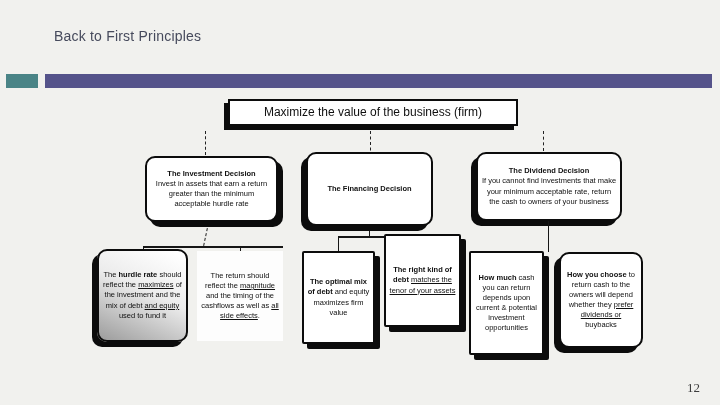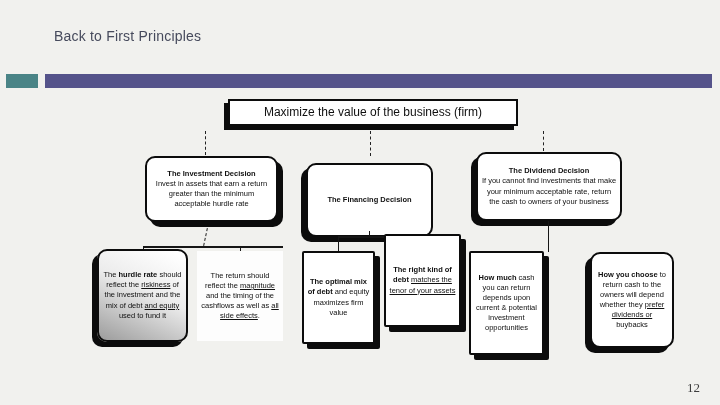--- a/index.html
+++ b/index.html
@@ -19,29 +19,29 @@
     position:absolute;background:#fff;border:2px solid #0c0c0c;color:#101010;
     font-size:7.5px;line-height:1.34;text-align:center;box-sizing:border-box;
     display:flex;align-items:center;justify-content:center;padding:2px 3px;
   }
   .rounded{border-radius:10px;}
   .sq{border-radius:2px;}
   .shadow-r{box-shadow:5px 5px 0 0 #0c0c0c;}
   .shadow-l{box-shadow:-5px 5px 0 0 #0c0c0c;}
   #box-root{left:228px;top:99px;width:290px;height:27px;font-size:12px;box-shadow:-4px 4px 0 0 #0c0c0c;}
   #box-investment{left:145px;top:156px;width:133px;height:66px;}
-  #box-financing{left:306px;top:163px;width:127px;height:74px;text-align:right;}
+  #box-financing{left:306px;top:152px;width:127px;height:74px;text-align:right;}
   #box-dividend{left:476px;top:152px;width:146px;height:69px;}
   #box-hurdle{left:97px;top:249px;width:91px;height:93px;
     background:linear-gradient(205deg,#ffffff 5%,#ececec 45%,#9c9c9c 100%);}
   #box-return{left:197px;top:251px;width:86px;height:90px;border:none;background:#fdfdfd;}
   #box-optimal{left:302px;top:251px;width:73px;height:93px;}
   #box-rightkind{left:384px;top:234px;width:77px;height:93px;}
   #box-howmuch{left:469px;top:251px;width:75px;height:104px;}
-  #box-howchoose{left:590px;top:252px;width:84px;height:96px;}
+  #box-howchoose{left:559px;top:252px;width:84px;height:96px;}
   
   .vline{position:absolute;width:0;border-left:1.5px solid #161616;}
   .vdash{position:absolute;width:0;border-left:1.5px dashed #222;}
   .hline{position:absolute;height:1.5px;background:#161616;}
   #c-root-inv{left:205px;top:131px;height:24px;}
   #c-root-fin{left:370px;top:131px;height:25px;}
   #c-root-div{left:543px;top:131px;height:20px;}
   #c-inv-stub{left:205px;top:228px;height:18px;transform:rotate(12deg);}
   #c-inv-h{left:143px;top:246px;width:140px;}
   #c-inv-d1{left:143px;top:246px;height:6px;}
@@ -90,21 +90,21 @@
     <div class="hline" id="c-inv-h"></div>
     <div class="vline" id="c-inv-d1"></div>
     <div class="vline" id="c-inv-d2"></div>
     <div class="vline" id="c-fin-stub"></div>
     <div class="hline" id="c-fin-h"></div>
     <div class="vline" id="c-fin-d1"></div>
     <div class="vline" id="c-fin-d2"></div>
     <div class="vline" id="c-div-stub"></div>
 
     <div class="box rounded shadow-l" id="box-hurdle">
-        <span><span>The </span><span style="font-weight: bold;">hurdle rate</span><span> should reflect the </span><span style="text-decoration: underline;">riskiness</span><span> of the investment and the mix of debt </span><span style="text-decoration: underline;">and equity</span><span> used to fund it</span></span>
+        <span><span>The </span><span style="font-weight: bold;">hurdle rate</span><span> should reflect the </span><span style="text-decoration: underline;">maximizes</span><span> of the investment and the mix of debt </span><span style="text-decoration: underline;">and equity</span><span> used to fund it</span></span>
       </div>
     <div class="box" id="box-return">
         <span><span>The return should reflect the </span><span style="text-decoration: underline;">magnitude</span><span> and the timing of the cashflows as well as </span><span style="text-decoration: underline;">all side effects</span><span>.</span></span>
       </div>
     <div class="box sq shadow-r" id="box-optimal">
         <span><span style="font-weight: bold;">The optimal mix of debt</span><span> and equity </span><span style="">maximizes firm value</span></span>
       </div>
     <div class="box sq shadow-r" id="box-rightkind">
         <span><span style="font-weight: bold;">The right kind of debt</span><span> </span><span style="text-decoration: underline;">matches the tenor of your assets</span></span>
       </div>

